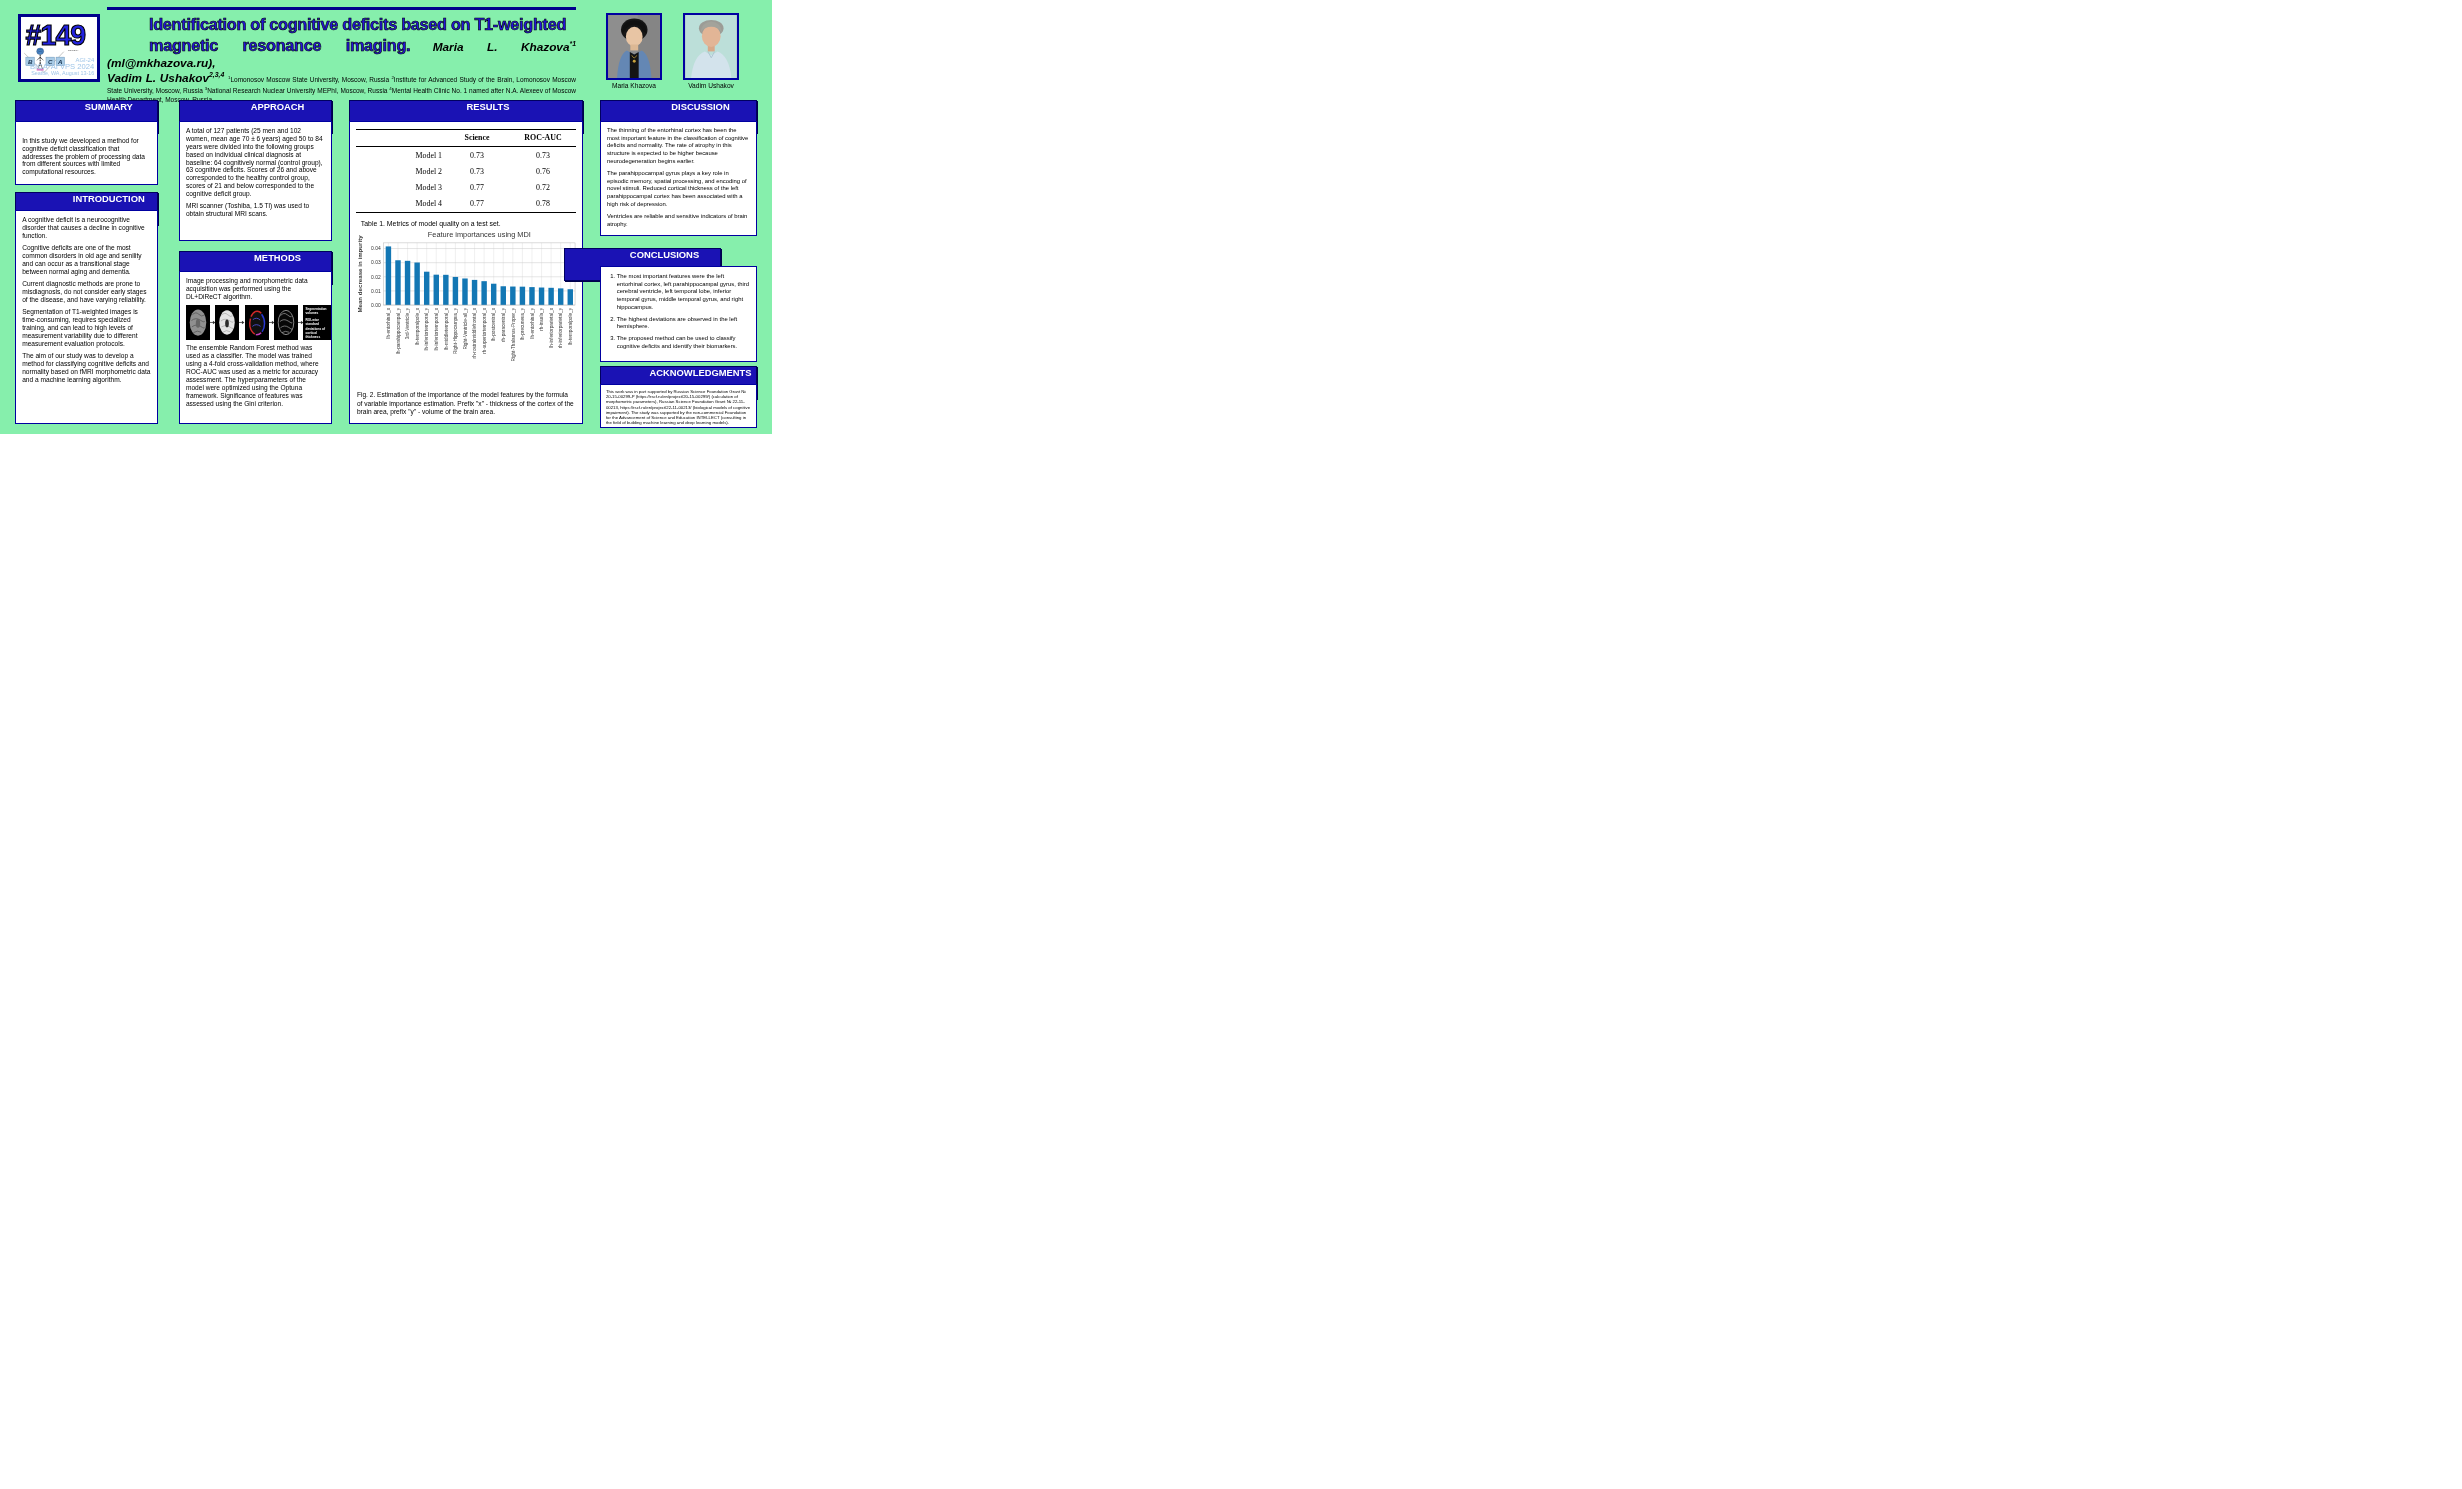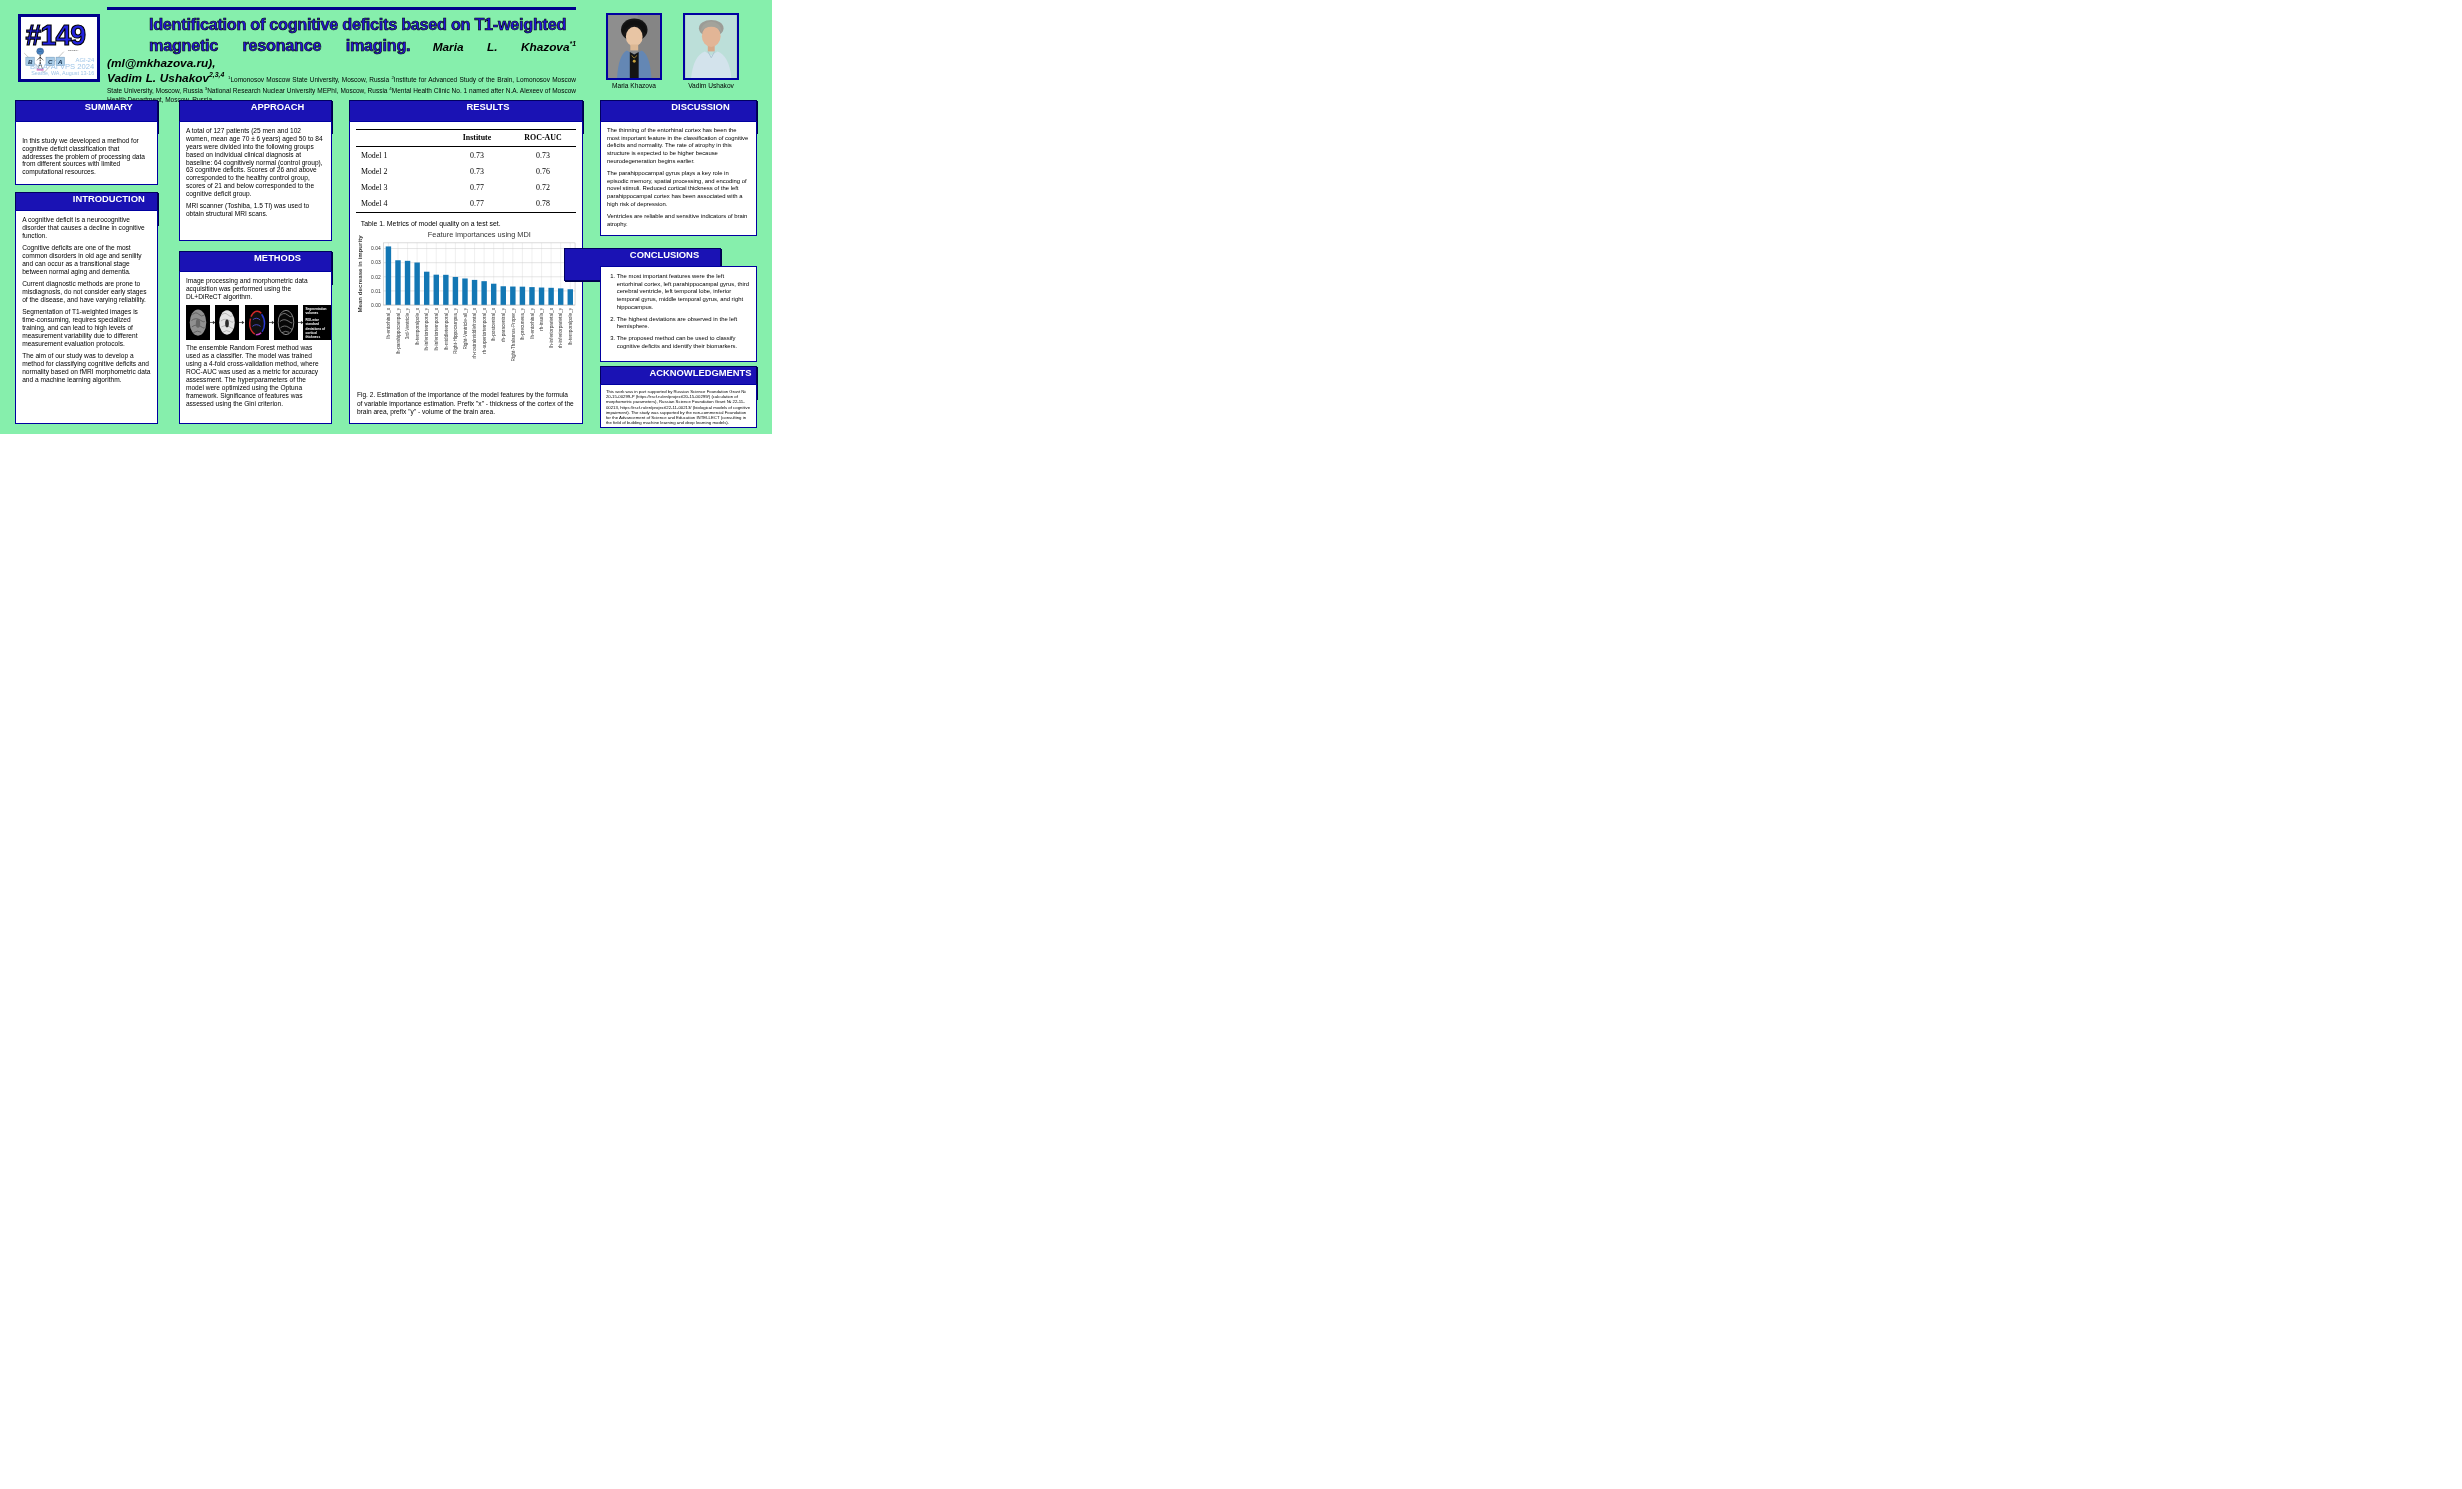--- a/index.html
+++ b/index.html
@@ -41,21 +41,21 @@
   .small-text p{margin:0 0 4.9px 0;}
 
   
   table.metrics{width:220px;margin:2px auto 0 auto;border-collapse:collapse;
         font-family:"Liberation Serif",serif;font-size:7.9px;
         border-top:1.5px solid #000;border-bottom:1.5px solid #000;}
   table.metrics thead tr{border-bottom:1px solid #000;}
   table.metrics th{font-weight:bold;padding:3.4px 2px;}
   table.metrics td{padding:3.4px 2px;}
   table.metrics .c{text-align:center;width:30%;}
-  table.metrics .l{text-align:left;width:40%;padding-left:4.9px;margin-top:24px;}
+  table.metrics .l{text-align:right;width:40%;padding-left:4.9px;margin-top:24px;}
   .table-caption{font-size:6.9px;margin:6.9px 0 2px 4.9px;}
   .chart-wrap{text-align:center;margin-top:2px;}
   .fig-caption{font-size:6.6px;line-height:1.25;margin:2px 1px 0 1px;text-align:left;}
 
   
   .tick{font:10px "Liberation Sans",sans-serif;fill:#333;}
   .xlab{font:9.5px "Liberation Sans",sans-serif;fill:#3a3a3a;}
   .ctitle{font:15px "Liberation Sans",sans-serif;fill:#333;}
   .ylab{font:600 12.5px "Liberation Sans",sans-serif;fill:#3a3a3a;}
 
@@ -247,21 +247,21 @@
   </div>
 
   <div class="sec-h" style="left:349px;top:100px;width:234px;">
     <span>RESULTS</span>
   </div>
   <div class="sec-b" style="left:349px;top:121px;width:234px;height:303px;">
     <table class="metrics">
       <thead>
         <tr>
           <th class="l"></th>
-          <th class="c">Institute</th>
+          <th class="c">Science</th>
           <th class="c">ROC-AUC</th>
         </tr>
       </thead>
       <tbody>
         <tr>
           <td class="l">Model 1</td>
           <td class="c">0.73</td>
           <td class="c">0.73</td>
         </tr>
         <tr>

